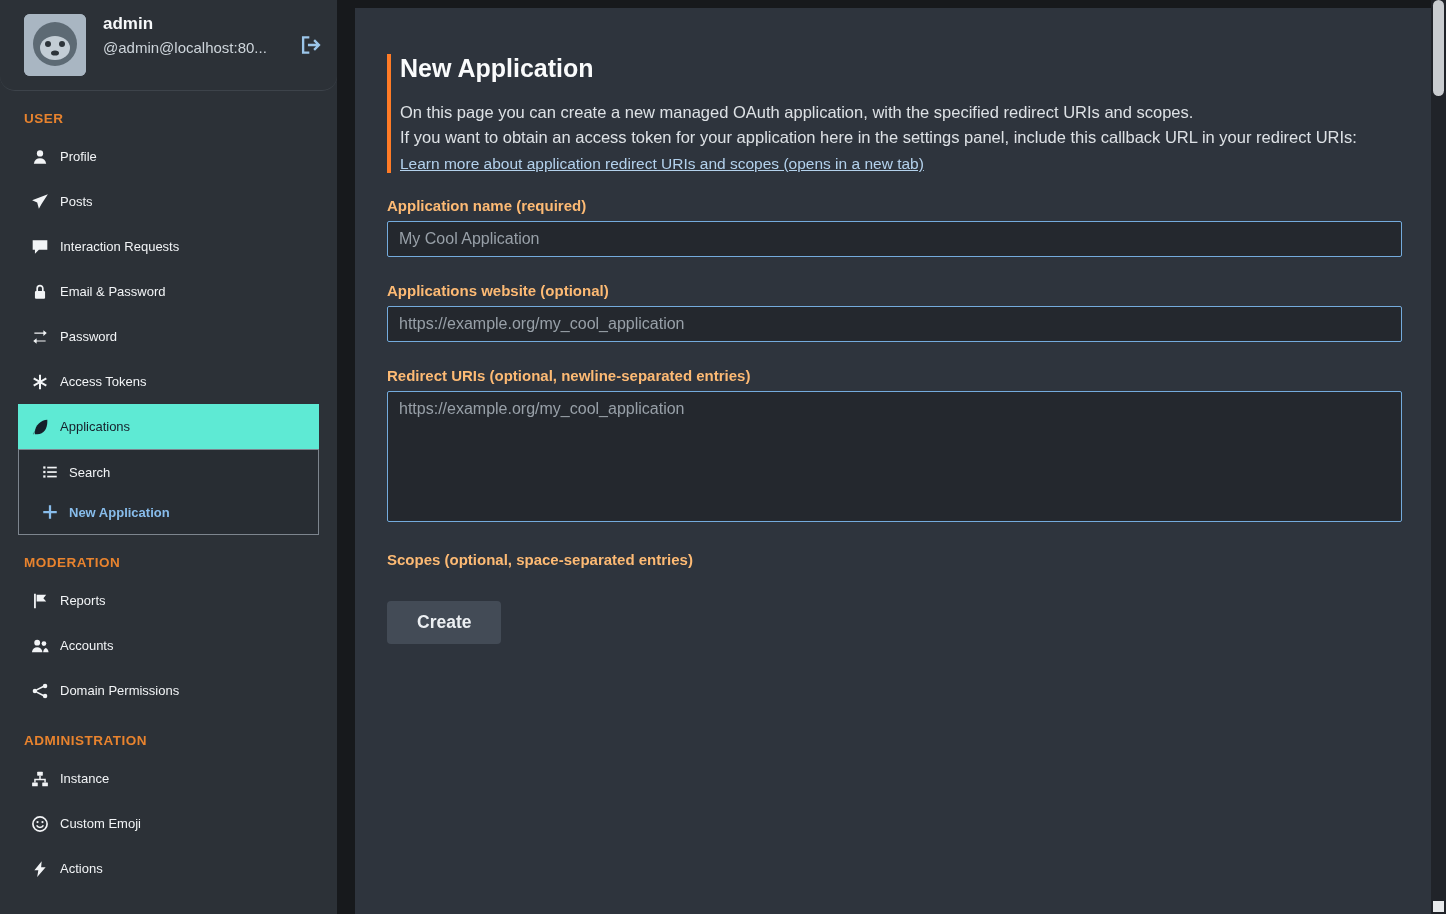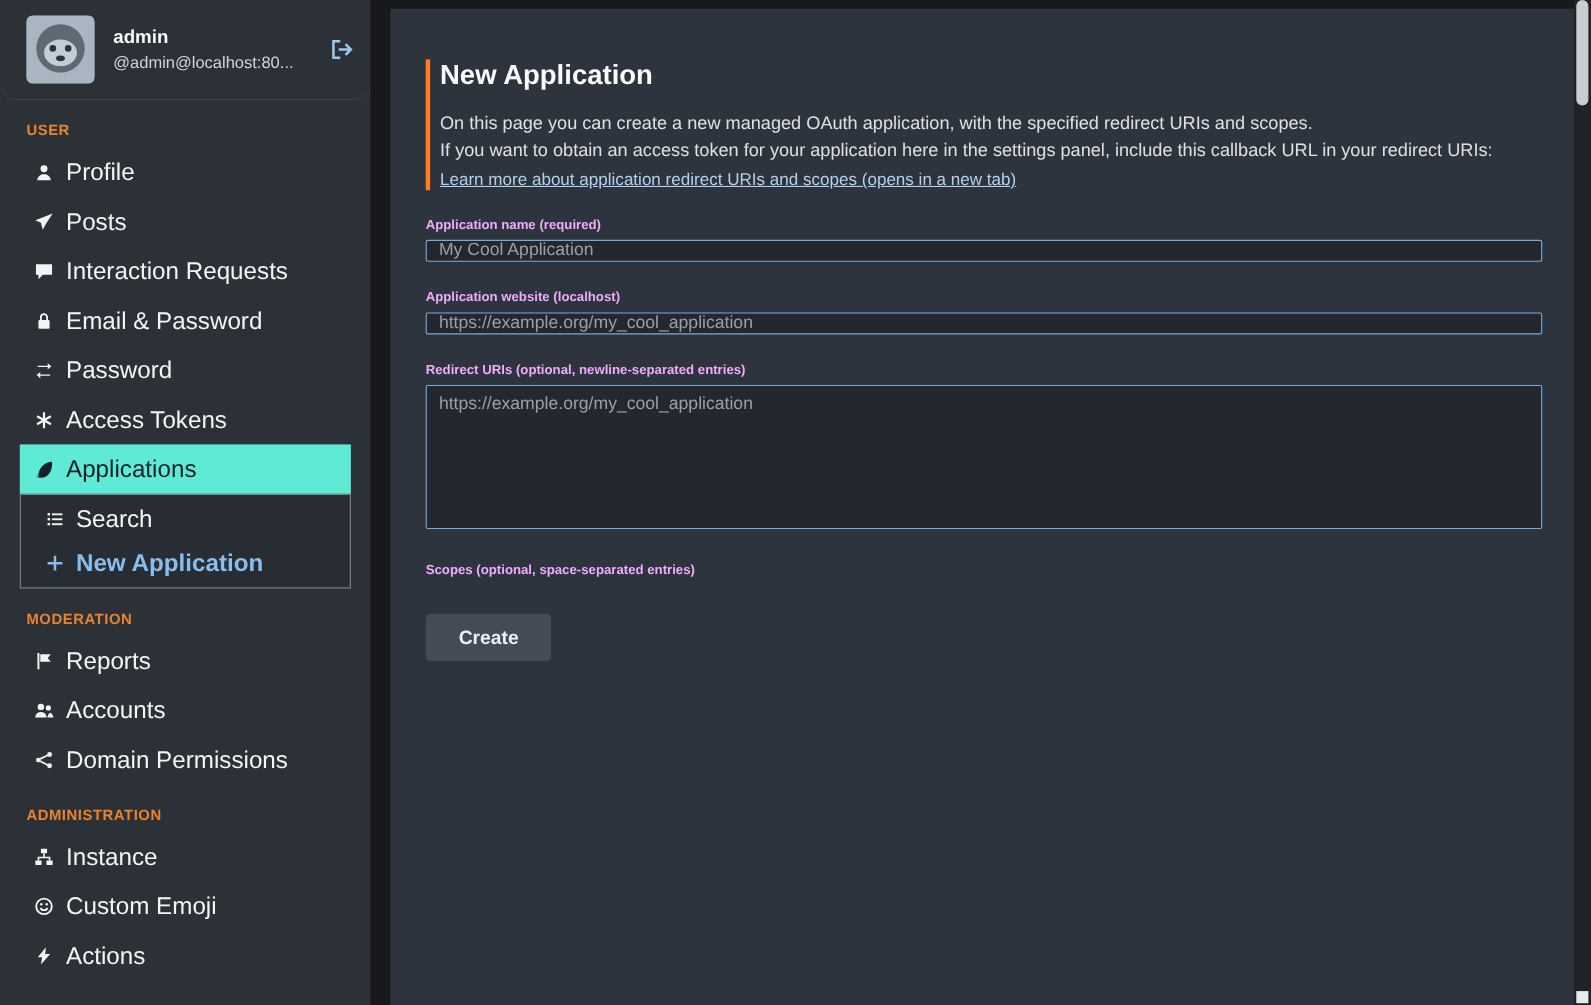--- a/index.html
+++ b/index.html
@@ -13,21 +13,21 @@
   }
 
   
   .sidebar {
     width:337px; flex-shrink:0; height:914px;
     background:#2c3137; overflow:hidden;
   }
   .sidebar-gap { width:18px; flex-shrink:0; }
 
   .user-card {
-    display:flex; align-items:center;
+    display:flex; 
     padding:14px 16px 14px 24px;
     border-bottom:1px solid #3d434a;
     cursor:pointer;
     border-radius:15px;
   }
   .avatar {
     width:62px; height:62px; border-radius:6px; flex-shrink:0;
     background:#a9b6c2; overflow:hidden;
   }
   .user-info { margin-left:17px; min-width:0; }
@@ -38,21 +38,21 @@
 
   .section-title {
     margin:20px 0 8px 24px;
     font-size:13.5px; font-weight:bold; letter-spacing:.5px;
     color:#e8832e;
   }
   .nav { margin:0 18px; }
   .nav-item {
     display:flex; align-items:center;
     height:45px; padding-left:12px;
-    font-size:22px; color:#f2f4f6; cursor:pointer;
+    font-size:13px; color:#f2f4f6; cursor:pointer;
   }
   .nav-item .icon { width:20px; display:flex; justify-content:center; margin-right:10px; color:#f2f4f6; }
   .icon svg { width:18px; height:18px; display:block; }
   .nav-item.active {
     background:#5eead4; color:#16202b; font-weight:normal;text-align:center;
   }
   .nav-item.active .icon { color:#16202b; }
 
   .submenu {
     margin:0 18px; border:1px solid #7d858e; background:#282d33;
@@ -86,29 +86,29 @@
   .code-block {
     margin:17px 0 22px 0;
     background:#1c1f23; border-radius:4px;
     padding:13px 17px;
     font-family:"DejaVu Sans Mono", monospace;
     font-size:14.5px; color:#d4d8db;
   }
   .learn-link { color:#b3d1ec; font-size:15.5px; text-decoration:underline; display:inline-block; margin-top:6px; cursor:pointer; }
 
   .form-group { margin-bottom:25px; }
-  .form-label { display:block; font-size:12px; font-weight:bold; color:#f0abfc; margin-bottom:7px; }
+  .form-label { display:block; font-size:15px; font-weight:bold; color:#fdba74; margin-bottom:7px; }
   .text-input, .text-area {
     width:100%; background:#24282e;
     border:1px solid #74abdd; border-radius:2px;
     color:#e6e9ec; font-size:16px;
     font-family:"Liberation Sans", sans-serif;
     padding:0 11px;
   }
-  .text-input { height:20px; }
+  .text-input { height:36px; }
   .text-area { height:131px; padding:8px 11px; resize:none; }
   .text-input::placeholder, .text-area::placeholder { color:#98a0a8; opacity:1; }
 
   .create-btn {
     margin-top:8px;
     background:#434b56; border:none; border-radius:4px;
     color:#eceff2; font-weight:bold; font-size:17.5px;
     font-family:"Liberation Sans", sans-serif;
     padding:11px 30px; cursor:pointer;
   }
@@ -333,21 +333,21 @@
     <a class="learn-link">Learn more about application redirect URIs and scopes (opens in a new tab)</a>
   </section>
 
   <form>
     <div class="form-group">
       <label class="form-label">Application name (required)</label>
       <input class="text-input" type="text" placeholder="My Cool Application" style="">
     </div>
 
     <div class="form-group">
-      <label class="form-label">Application website (localhost)</label>
+      <label class="form-label">Applications website (optional)</label>
       <input class="text-input" type="text" placeholder="https://example.org/my_cool_application" style="">
     </div>
 
     <div class="form-group">
       <label class="form-label">Redirect URIs (optional, newline-separated entries)</label>
       <textarea class="text-area" placeholder="https://example.org/my_cool_application" style=""></textarea>
     </div>
 
     <div class="form-group">
       <label class="form-label">Scopes (optional, space-separated entries)</label>

